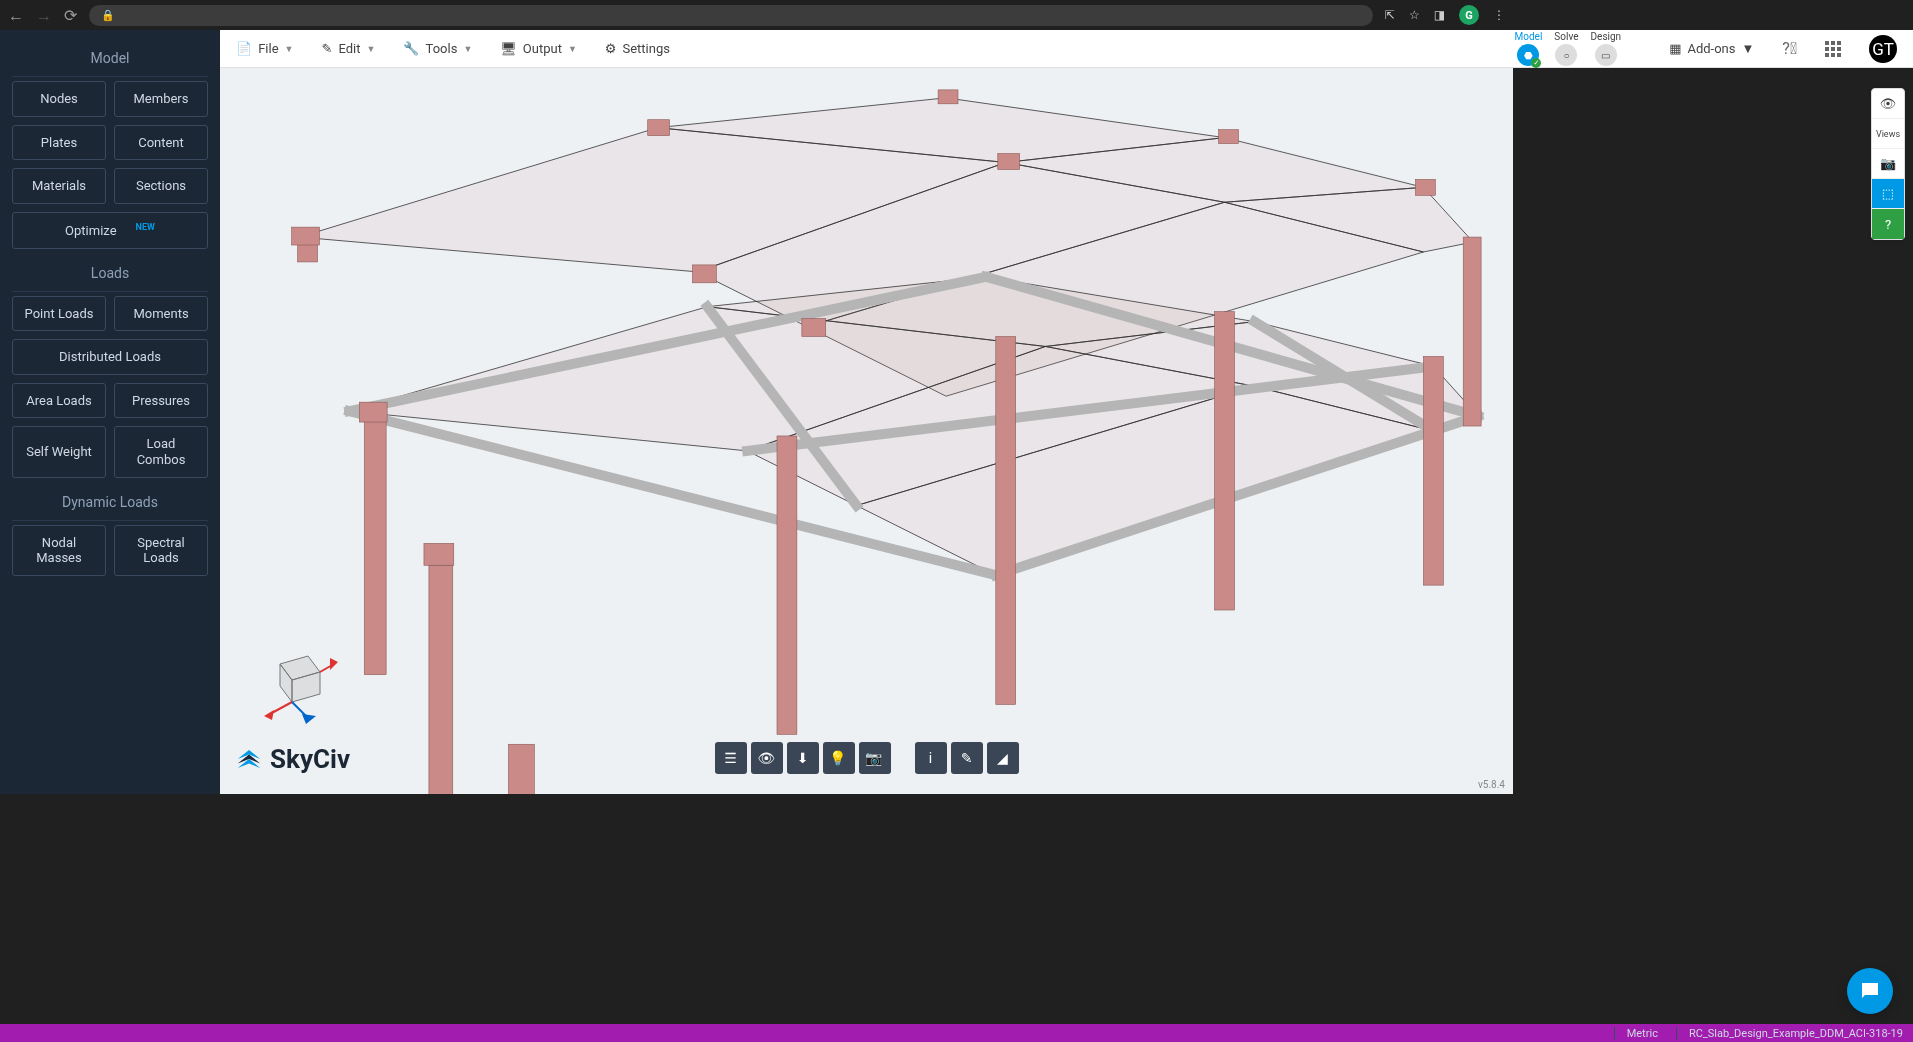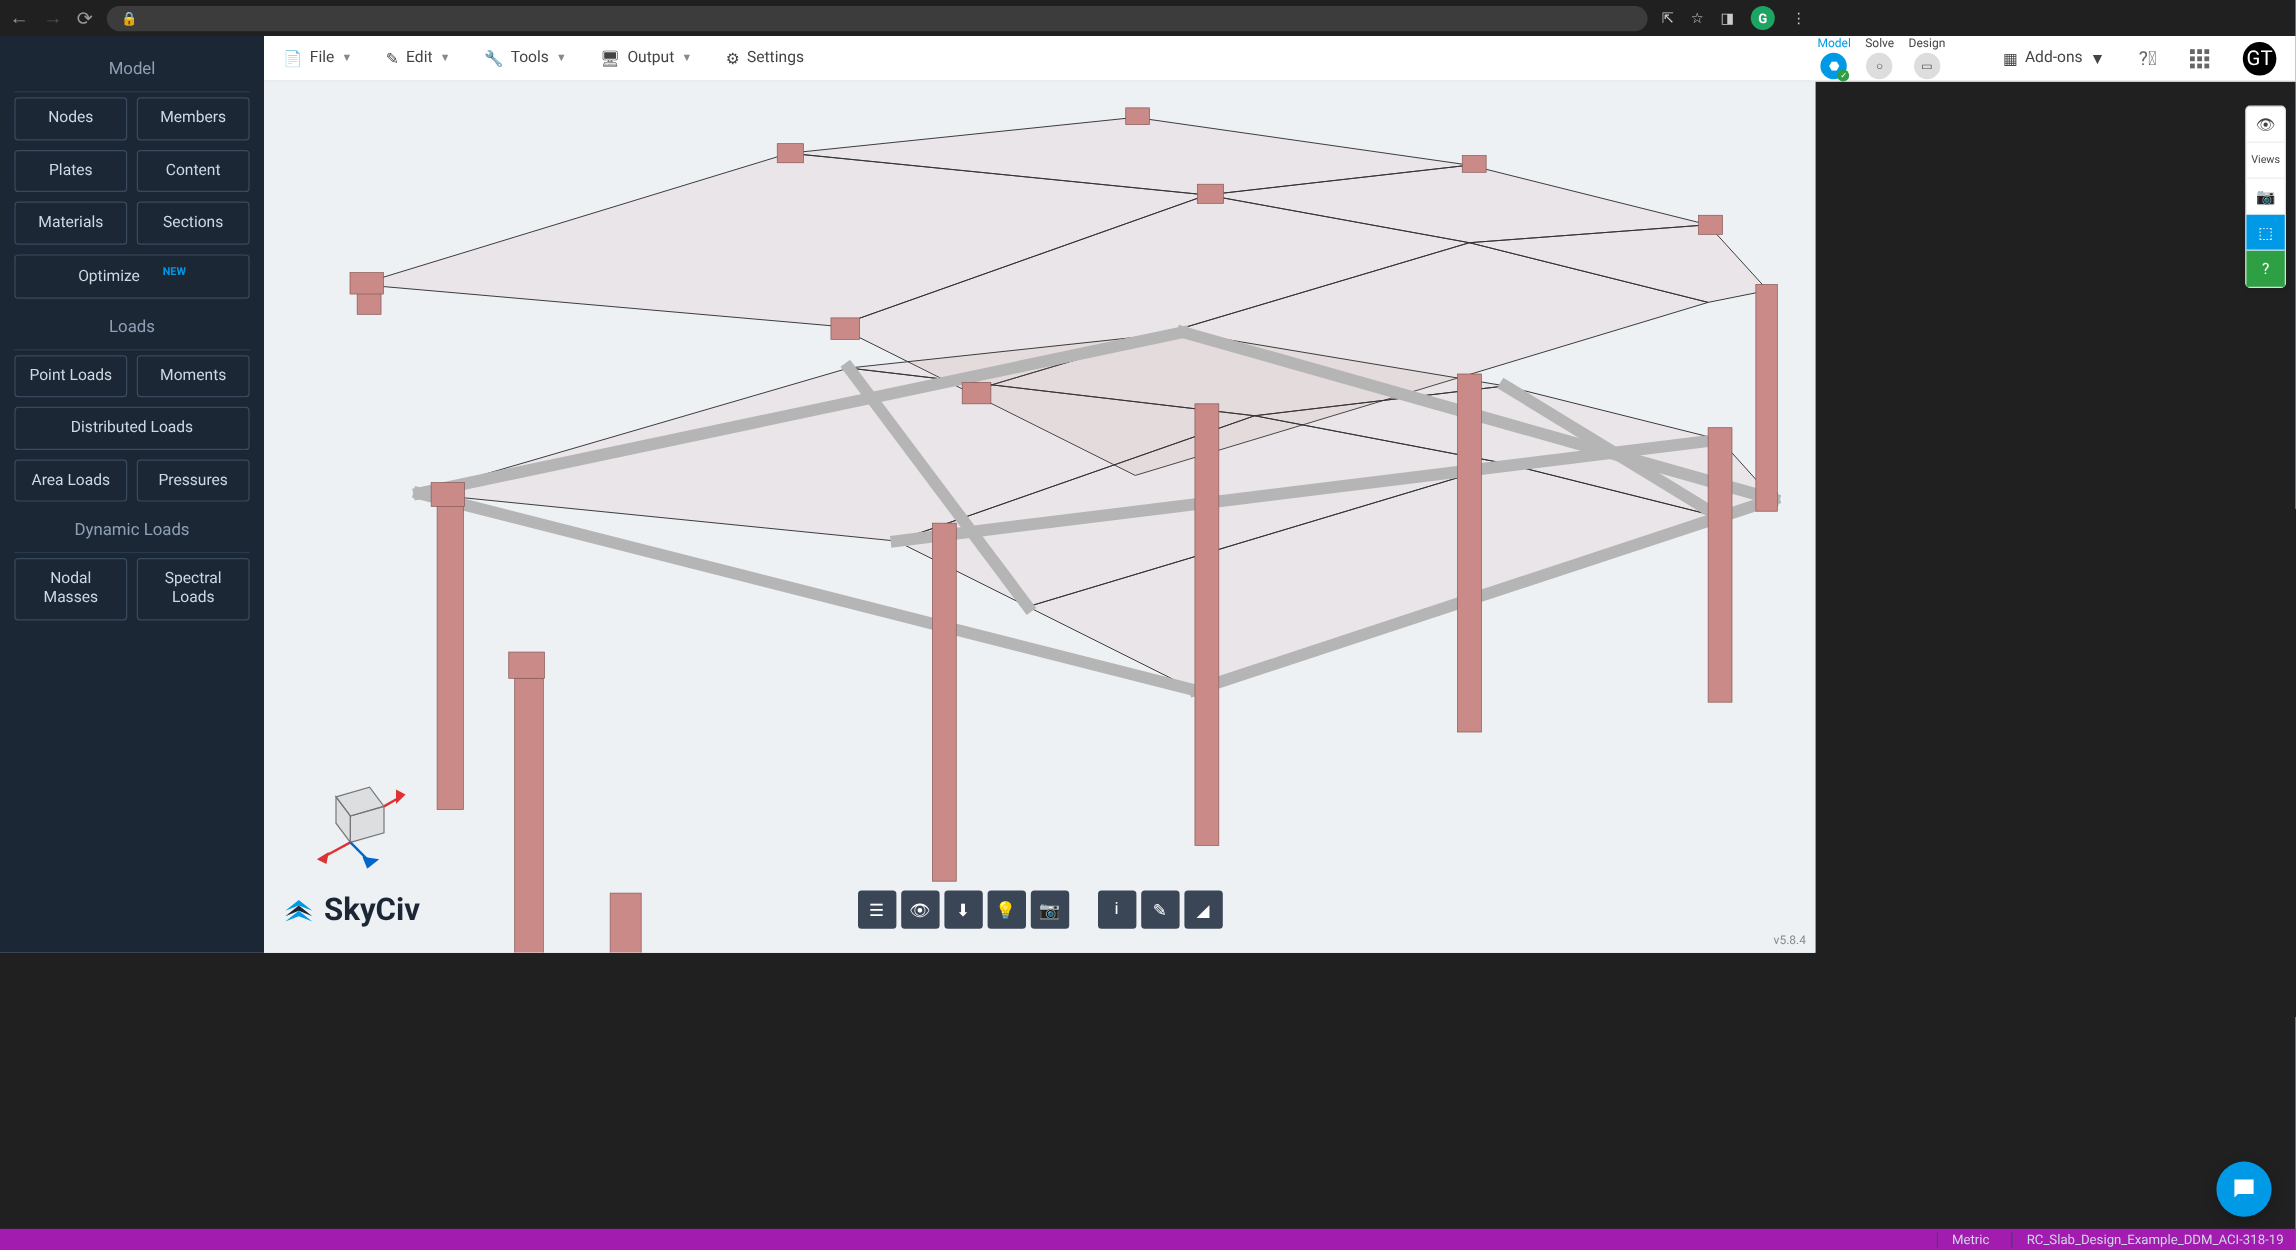--- a/index.html
+++ b/index.html
@@ -185,20 +185,24 @@
       <button class="btn">Point Loads</button>
       <button class="btn">Moments</button>
     </div>
     <div class="btn-row">
       <button class="btn full">Distributed Loads</button>
     </div>
     <div class="btn-row">
       <button class="btn">Area Loads</button>
       <button class="btn">Pressures</button>
     </div>
+    <div class="btn-row">
+      <button class="btn">Self Weight</button>
+      <button class="btn">Load Combos</button>
+    </div>
 
     <div class="section-title">Dynamic Loads</div>
     <hr class="divider">
     <div class="btn-row">
       <button class="btn">Nodal Masses</button>
       <button class="btn">Spectral Loads</button>
     </div>
   </div>
 
   <div class="viewport">

